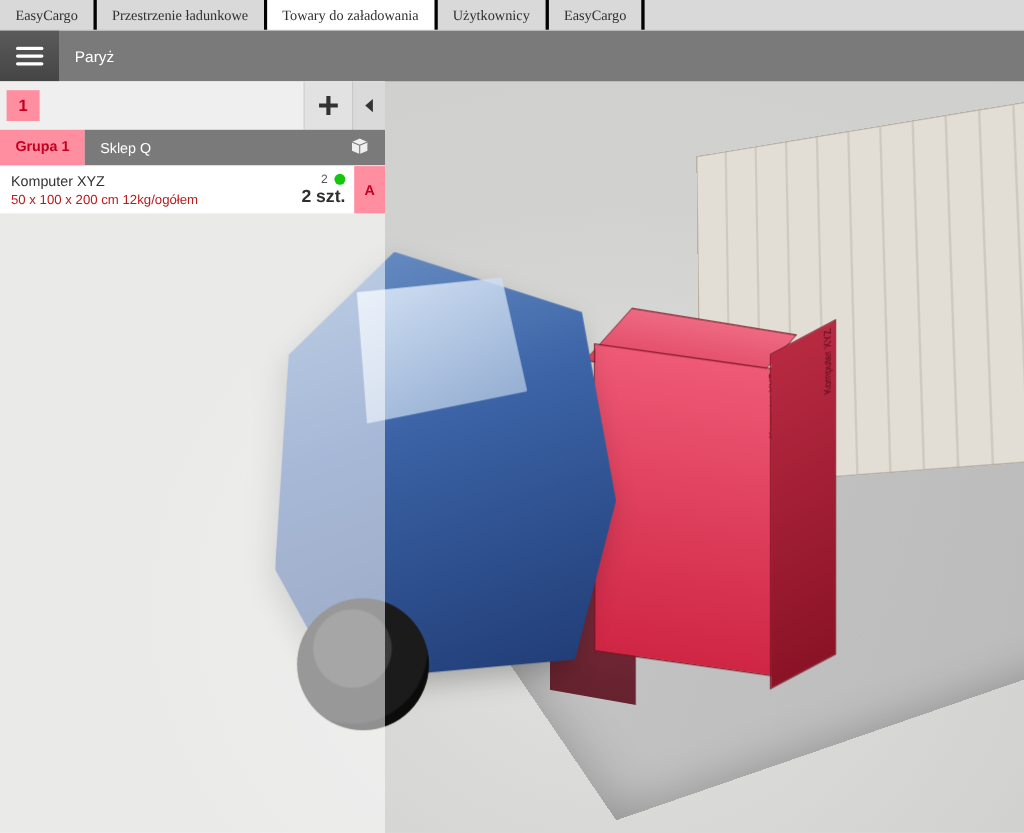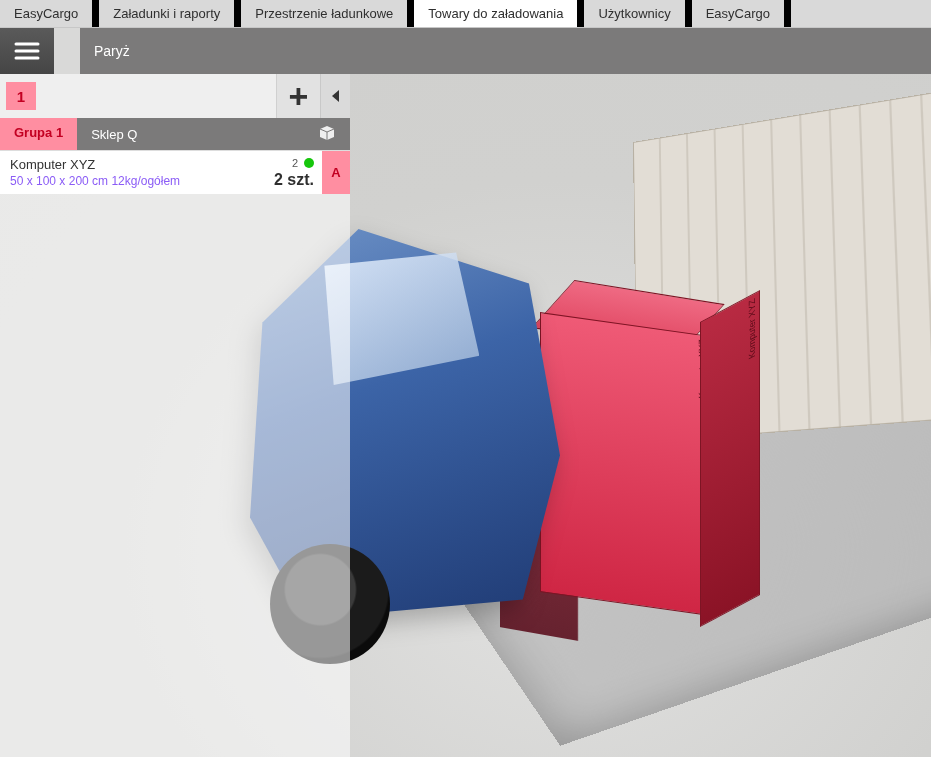--- a/index.html
+++ b/index.html
@@ -1,24 +1,24 @@
 <!DOCTYPE html>
 <html><head>
 <meta charset="utf-8">
 <style>
   html,body{margin:0;padding:0;height:100%;font-family:Arial,Helvetica,sans-serif;font-size:13px;color:#2f2f2f;background:#d9d9d8;}
   *{box-sizing:border-box;}
 
   
   .nav{display:flex;background:#d9d9d9;border-bottom:1px solid #c7c7c7;height:28px;}
-  .nav .tab{padding:6px 14px 5px;border-right:7px solid #000000;cursor:pointer;white-space:nowrap;}
+  .nav .tab{padding:6px 14px 5px;border-right:3px solid #000000;cursor:pointer;white-space:nowrap;font-family:Liberation Serif, serif;}
   .nav .tab.active{background:#fff;}
 
   
-  .titlebar{display:flex;align-items:center;height:46px;gap:26px;}
+  .titlebar{display:flex;align-items:center;height:46px;}
   .menu-btn{width:54px;height:46px;background:#4e4e4e linear-gradient(#5a5a5a,#454545);display:flex;align-items:center;justify-content:center;cursor:pointer;}
   .menu-btn svg{stroke:#fff;}
   .route-name{flex:1;height:46px;background:#7b7a7a;display:flex;align-items:center;padding:0 14px;color:#fff;font-size:14px;}
 
   
   .workspace{position:relative;height:calc(100% - 28px - 46px);}
   .side-panel{position:absolute;left:0;top:0;width:350px;height:100%;background:rgba(255,255,255,0.55);z-index:10;}
   .three-d{position:absolute;inset:0;overflow:hidden;}
 
   
@@ -33,21 +33,21 @@
   .gtab{padding:7px 14px;font-size:13px;cursor:pointer;}
   .gtab.active{background:#ff8ea1;color:#c30022;font-weight:bold;}
   .gtab.inactive{background:#7b7a7a;color:#ffffff;flex:1;display:flex;align-items:center;}
   .gtab.inactive .spacer{flex:1;}
   .box-icon svg{fill:#efefef;}
 
   
   .item-row{display:flex;align-items:stretch;background:#fff;border-top:1px solid #ddd;}
   .item-main{flex:1;padding:6px 10px;}
   .item-name{font-size:13px;color:#333;}
-  .item-dim{font-size:12px;color:#8b5cf6;margin-top:2px;}
+  .item-dim{font-size:12px;color:#b91c1c;margin-top:2px;}
   .item-meta{display:flex;flex-direction:column;align-items:flex-end;justify-content:center;padding:4px 8px 4px 0;gap:2px;}
   .dot-wrap{display:flex;align-items:center;gap:6px;}
   .green-dot{width:10px;height:10px;border-radius:50%;background:#16c60c;}
   .item-cnt{font-size:11px;color:#555;}
   .item-qty{font-weight:bold;font-size:16px;}
   .item-handle{width:28px;background:#ff8ea1;display:flex;align-items:center;justify-content:center;color:#c30022;font-weight:bold;}
 
   
   .scene{position:absolute;inset:0;perspective:1400px;perspective-origin:55% 35%;}
   
@@ -67,21 +67,20 @@
   .box.top1{left:542px;top:218px;width:172px;height:48px;transform:skewX(-42deg) skewY(8deg);background:linear-gradient(180deg,#ef6a83,#e04560);}
   .box.shadow{left:500px;top:360px;width:78px;height:200px;transform:skewY(10deg);background:linear-gradient(180deg,#7f2030,#5d1120);opacity:.9;border:none;}
   .box.shadow .lbl{color:#dda;}
   .ground{position:absolute;inset:0;background:radial-gradient(ellipse at 60% 70%,#e2e2e1 0%,#d1d1cf 55%,#cfcfcd 100%);}
 </style>
 </head>
 <body>
 
 <div class="nav">
   <div class="tab">EasyCargo</div>
-  <div class="tab">Załadunki i raporty</div>
   <div class="tab">Przestrzenie ładunkowe</div>
   <div class="tab active">Towary do załadowania</div>
   <div class="tab">Użytkownicy</div>
   <div class="tab">EasyCargo</div>
 </div>
 
 <div class="titlebar">
   <div class="menu-btn">
     <svg width="26" height="18" viewBox="0 0 26 18" stroke-width="3" stroke-linecap="round">
       <line x1="2" y1="2" x2="24" y2="2"></line>

